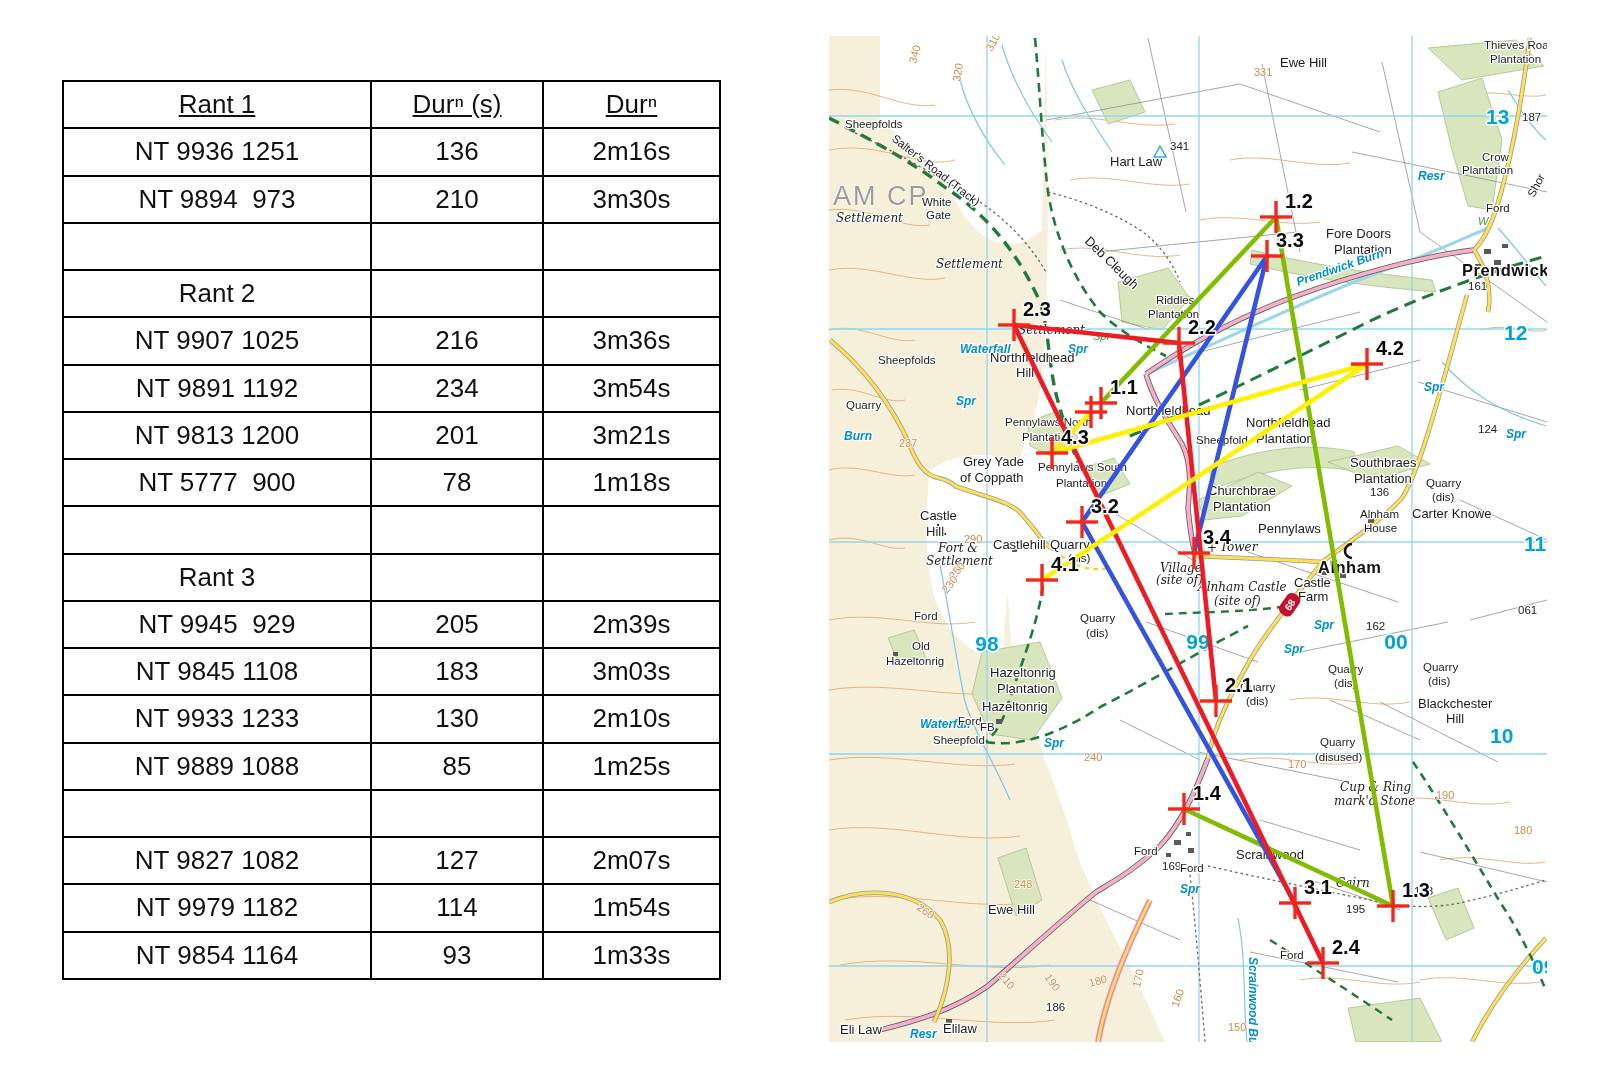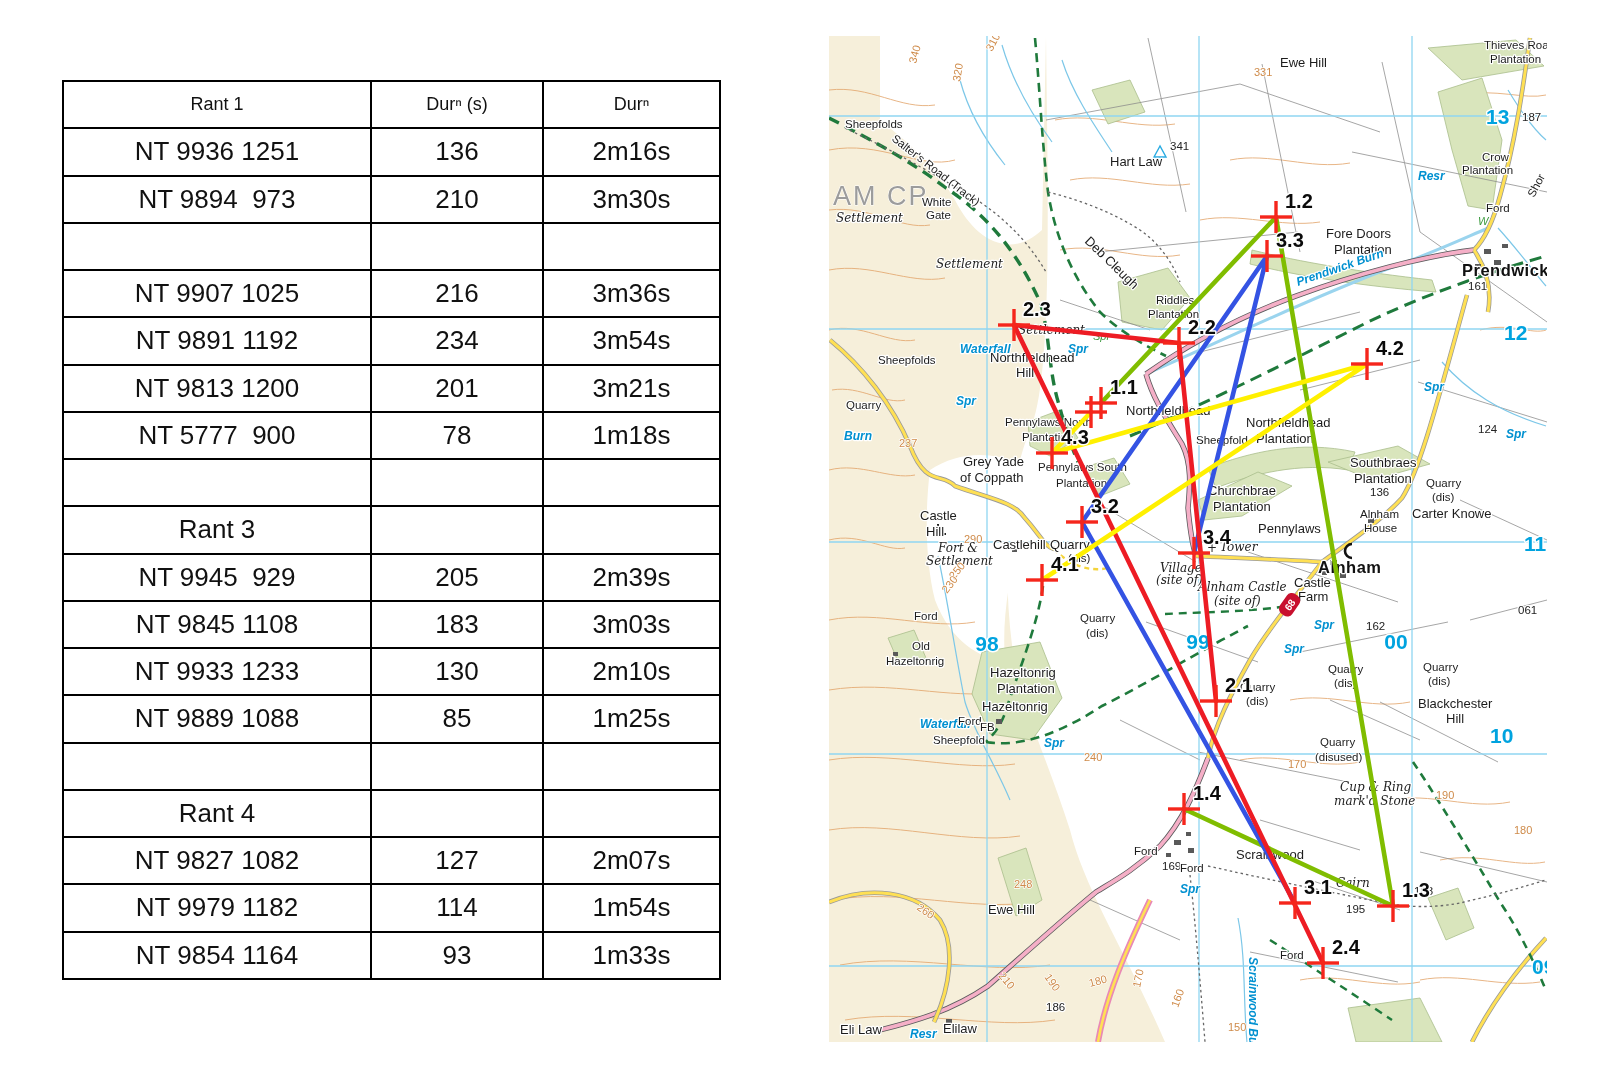--- a/index.html
+++ b/index.html
@@ -4,21 +4,21 @@
 <style>
   html,body{margin:0;padding:0;background:#fff;}
   #stage{position:relative;width:1600px;height:1082px;background:#ffffff;overflow:hidden;
          font-family:"Liberation Sans",sans-serif;}
   
   #rant-table{position:absolute;left:62px;top:80px;width:657px;height:900px;
               border-collapse:collapse;table-layout:fixed;}
   #rant-table td{border:2px solid #000;text-align:center;vertical-align:middle;
                  font-size:26px;color:#111;white-space:pre;padding:0;height:37px;
                  font-family:"Liberation Sans",sans-serif;}
-  #rant-table tr.hdr td{font-size:18px;}
+  #rant-table tr.hdr td{font-size:26px;text-decoration:underline;}
   
   #map-wrap{position:absolute;left:829px;top:36px;width:718px;height:1006px;}
   svg text{font-family:"Liberation Sans",sans-serif;paint-order:stroke;stroke:#ffffff;stroke-width:2.4px;stroke-linejoin:round;}
   .t-p  {font-size:13px;fill:#1c1c1c;}
   .t-p2 {font-size:11.5px;fill:#1c1c1c;}
   .t-big{font-size:16.5px;fill:#111;font-weight:600;letter-spacing:.5px;}
   .t-wat{font-size:12px;font-style:italic;fill:#0090d0;font-weight:600;}
   .t-got{font-size:12px;font-style:italic;fill:#222;font-family:"DejaVu Serif",serif;}
   .t-con{font-size:11px;fill:#cf8b4a;stroke-width:1.4px;}
   .t-grd{font-size:21px;font-weight:bold;fill:#00a3df;stroke-width:2.8px;}
@@ -54,20 +54,25 @@
           <td>NT 9894  973</td>
           <td>210</td>
           <td>3m30s</td>
         </tr>
         <tr>
           <td></td>
           <td></td>
           <td></td>
         </tr>
         <tr>
+          <td>Rant 2</td>
+          <td></td>
+          <td></td>
+        </tr>
+        <tr>
           <td>NT 9907 1025</td>
           <td>216</td>
           <td>3m36s</td>
         </tr>
         <tr>
           <td>NT 9891 1192</td>
           <td>234</td>
           <td>3m54s</td>
         </tr>
         <tr>
@@ -105,25 +110,20 @@
           <td>130</td>
           <td>2m10s</td>
         </tr>
         <tr>
           <td>NT 9889 1088</td>
           <td>85</td>
           <td>1m25s</td>
         </tr>
         <tr>
           <td></td>
-          <td></td>
-          <td></td>
-        </tr>
-        <tr>
-          <td>Rant 4</td>
           <td></td>
           <td></td>
         </tr>
         <tr>
           <td>NT 9827 1082</td>
           <td>127</td>
           <td>2m07s</td>
         </tr>
         <tr>
           <td>NT 9979 1182</td>

